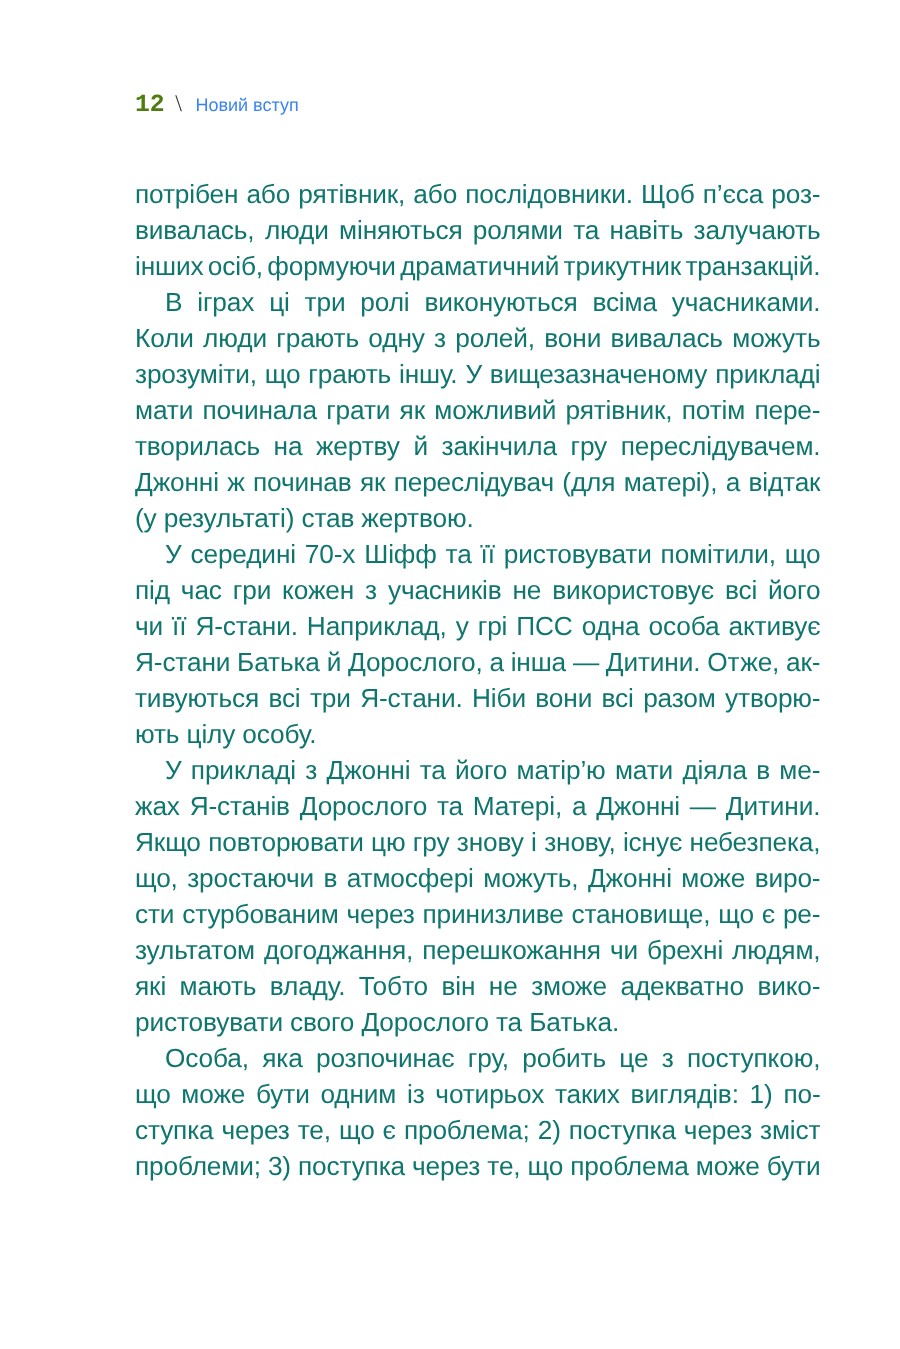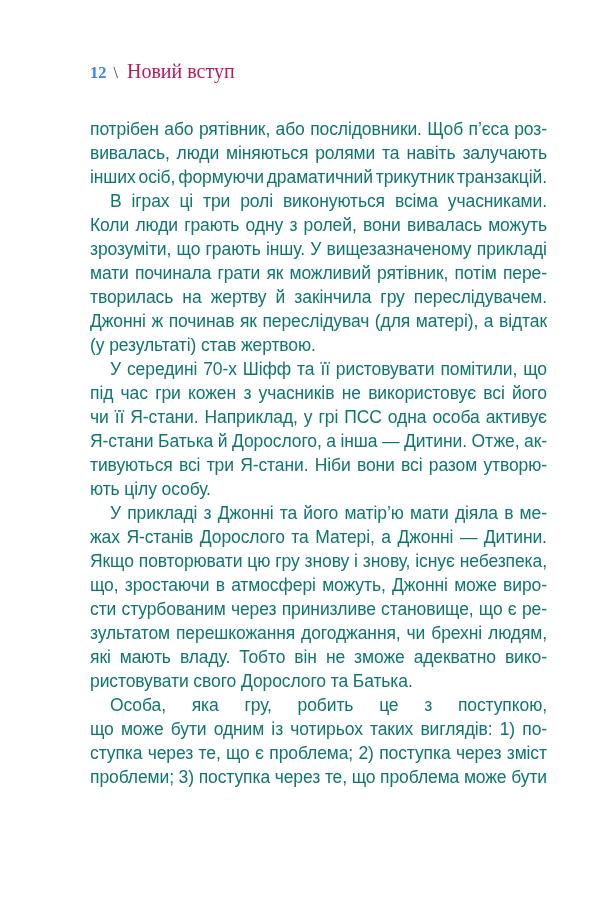--- a/index.html
+++ b/index.html
@@ -20,37 +20,37 @@
     position: absolute;
     left: 90px;
     top: 60px;
     width: 457px;
     height: 22px;
     display: flex;
     align-items: baseline;
     white-space: nowrap;
   }
   .page-number {
-    font-family: Liberation Serif, serif;
+    font-family: Liberation Mono, monospace;
     font-weight: bold;
     font-size: 16.5px;
-    color: #3b82f6;
+    color: #4d7c0f;
   }
   .header-sep {
     font-family: "Liberation Serif", serif;
     font-weight: normal;
     font-size: 16px;
     color: #333333;
     margin: 0 9px 0 7px;
   }
   .chapter-title {
-    font-family: Liberation Serif, serif;
+    font-family: Liberation Sans, sans-serif;
     font-weight: normal;
-    font-size: 20px;
-    color: #be185d;
+    font-size: 12px;
+    color: #3b82f6;
   }
   .body-text {
     position: absolute;
     left: 90px;
     top: 117px;
     width: 457px;
   }
   .line {
     height: 24px;
     line-height: 24px;
@@ -276,41 +276,42 @@
         <span>стурбованим</span>
         <span>через</span>
         <span>принизливе</span>
         <span>становище,</span>
         <span>що</span>
         <span>є</span>
         <span>ре-</span>
       </div>
       <div class="line just">
         <span>зультатом</span>
+        <span>догоджання,</span>
         <span>перешкожання</span>
-        <span>догоджання,</span>
         <span>чи</span>
         <span>брехні</span>
         <span>людям,</span>
       </div>
       <div class="line just">
         <span>які</span>
         <span>мають</span>
         <span>владу.</span>
         <span>Тобто</span>
         <span>він</span>
         <span>не</span>
         <span>зможе</span>
         <span>адекватно</span>
         <span>вико-</span>
       </div>
       <div class="line">ристовувати свого Дорослого та Батька.</div>
       <div class="line just" style="padding-left: 20px;">
         <span>Особа,</span>
         <span>яка</span>
+        <span>розпочинає</span>
         <span>гру,</span>
         <span>робить</span>
         <span>це</span>
         <span>з</span>
         <span>поступкою,</span>
       </div>
       <div class="line just">
         <span>що</span>
         <span>може</span>
         <span>бути</span>

